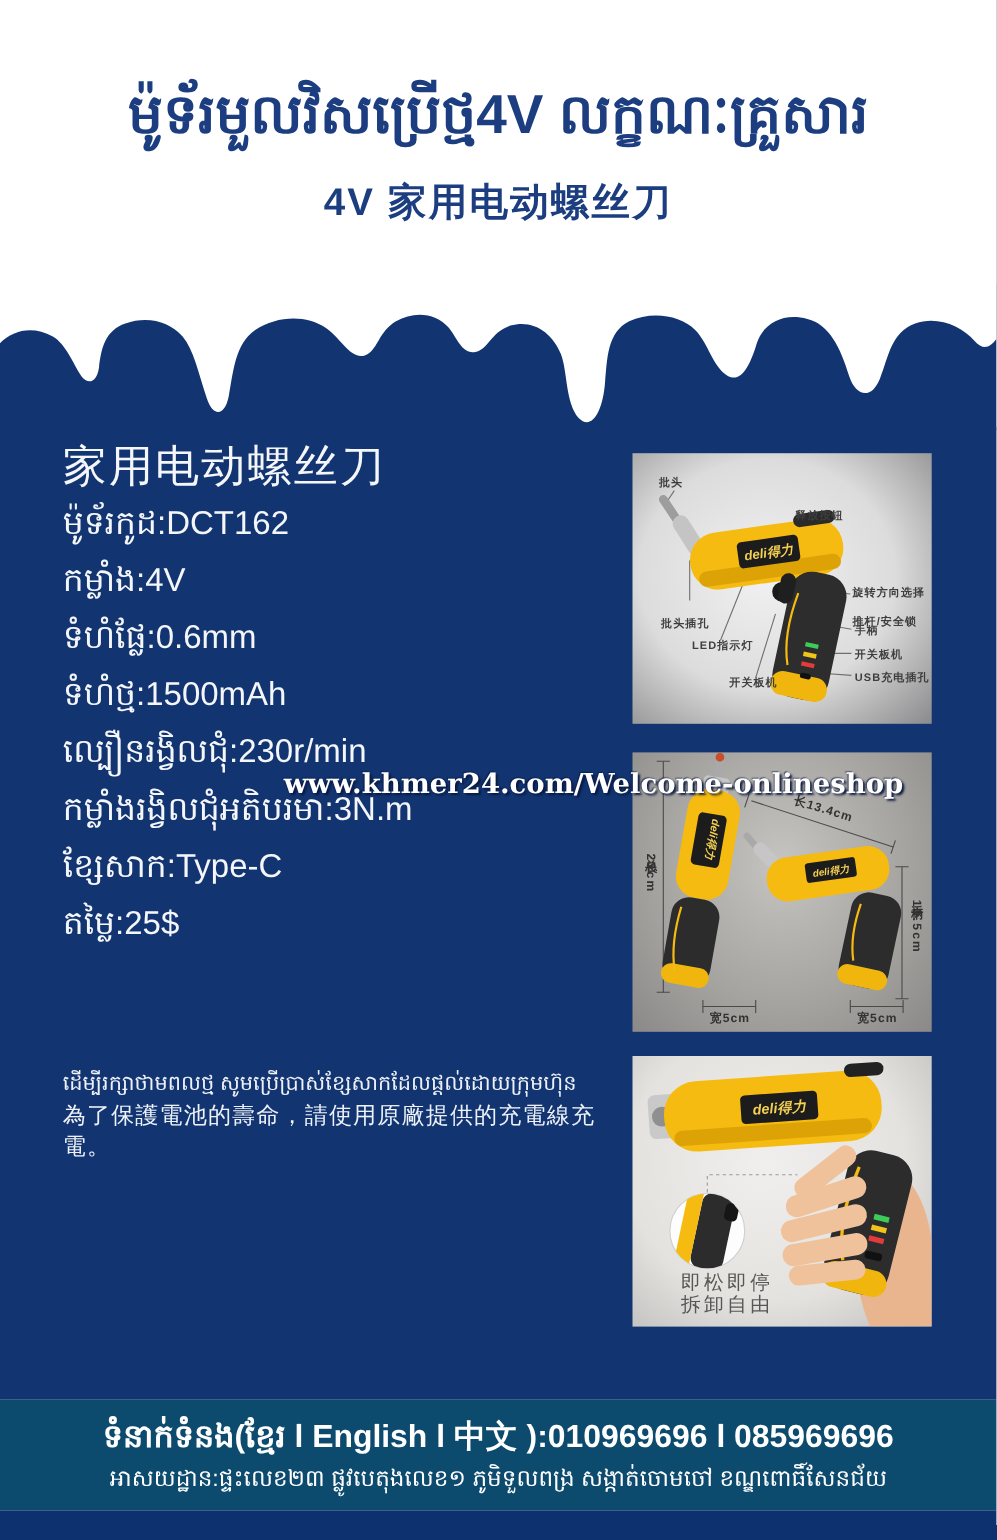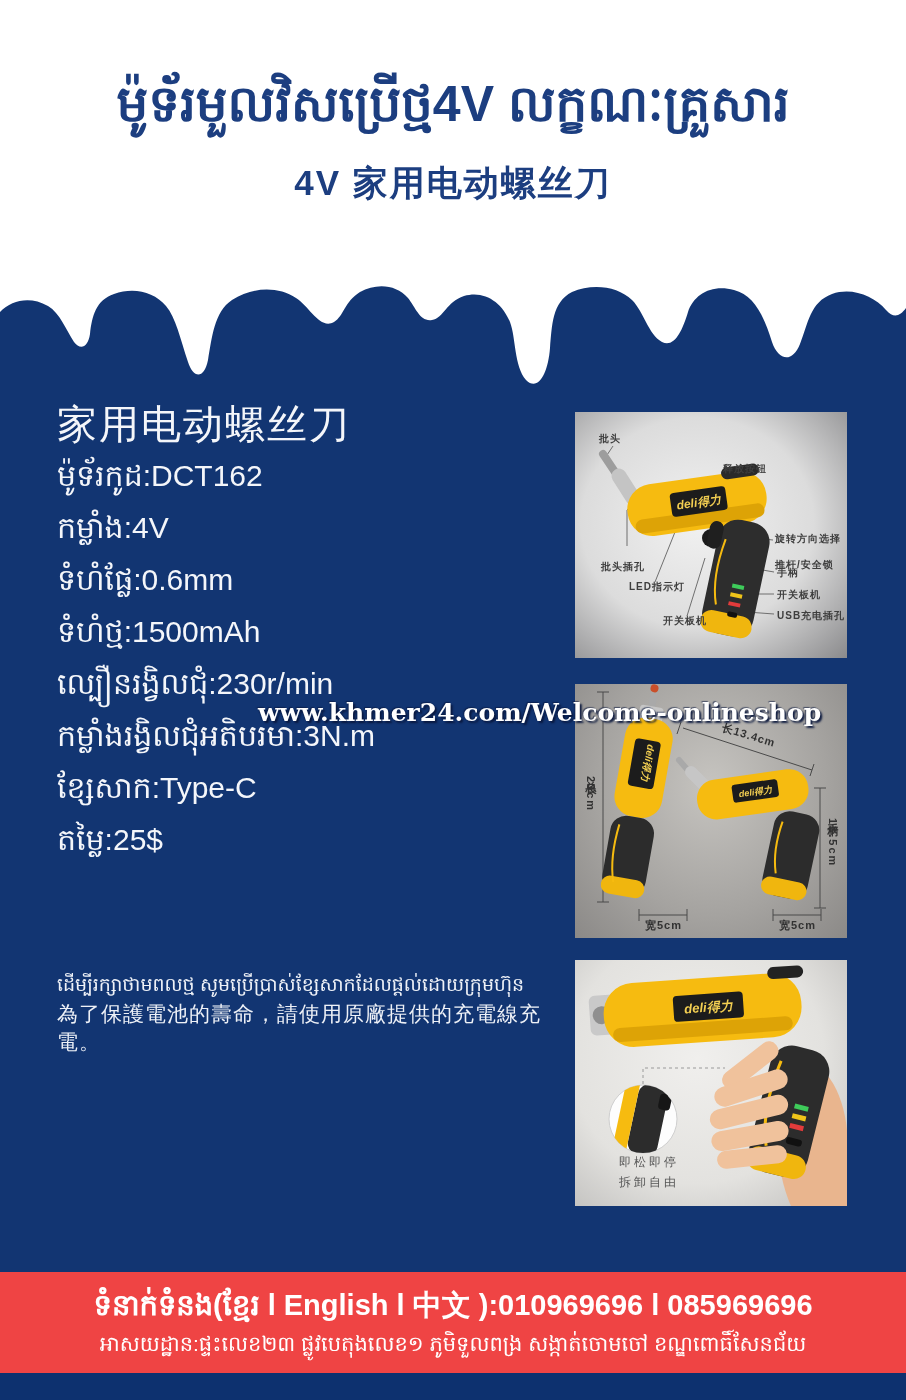--- a/index.html
+++ b/index.html
@@ -28,23 +28,23 @@
              white-space:nowrap;}
   
   .panel{position:absolute;left:575px;width:272px;overflow:hidden;}
   .panel-1{top:412px;height:246px;background:radial-gradient(ellipse at 45% 45%,#f1f1f1 0%,#dcdcdc 55%,#8a8a8c 100%);}
   .panel-2{top:684px;height:254px;background:radial-gradient(ellipse at 50% 40%,#c6c4c0 0%,#a5a3a0 60%,#8b8987 100%);}
   .panel-3{top:960px;height:246px;background:radial-gradient(ellipse at 45% 40%,#f0efed 0%,#e3e2df 60%,#bdbcba 100%);}
   .panel svg{position:absolute;left:0;top:0;}
   .lbl{position:absolute;font-size:10px;font-weight:bold;color:#3e3e3e;letter-spacing:1px;white-space:nowrap;z-index:5;}
   .dim{position:absolute;font-size:11px;font-weight:bold;color:#323232;letter-spacing:1px;white-space:nowrap;z-index:5;}
   .dim-v{writing-mode:vertical-rl;letter-spacing:2px;}
-  .cap{position:absolute;font-size:12px;color:#565656;letter-spacing:3px;white-space:nowrap;z-index:5;}
-  
-  .footer{position:absolute;left:0;top:1272px;width:906px;height:101px;background:#ef4444;color:#ffffff;}
+  .cap{position:absolute;font-size:18px;color:#565656;letter-spacing:3px;white-space:nowrap;z-index:5;}
+  
+  .footer{position:absolute;left:0;top:1272px;width:906px;height:101px;background:#0c4a6e;color:#ffffff;}
   .footer-contact{position:absolute;left:0;top:14px;width:906px;text-align:center;
                   font-size:29px;font-weight:bold;white-space:nowrap;}
   .footer-address{position:absolute;left:0;top:58px;width:906px;text-align:center;
                   font-size:21px;white-space:nowrap;}
   .bottom-strip{position:absolute;left:0;top:1373px;width:906px;height:27px;background:#0d316f;}
 </style>
 </head>
 <body>
 
 <div class="canvas">

